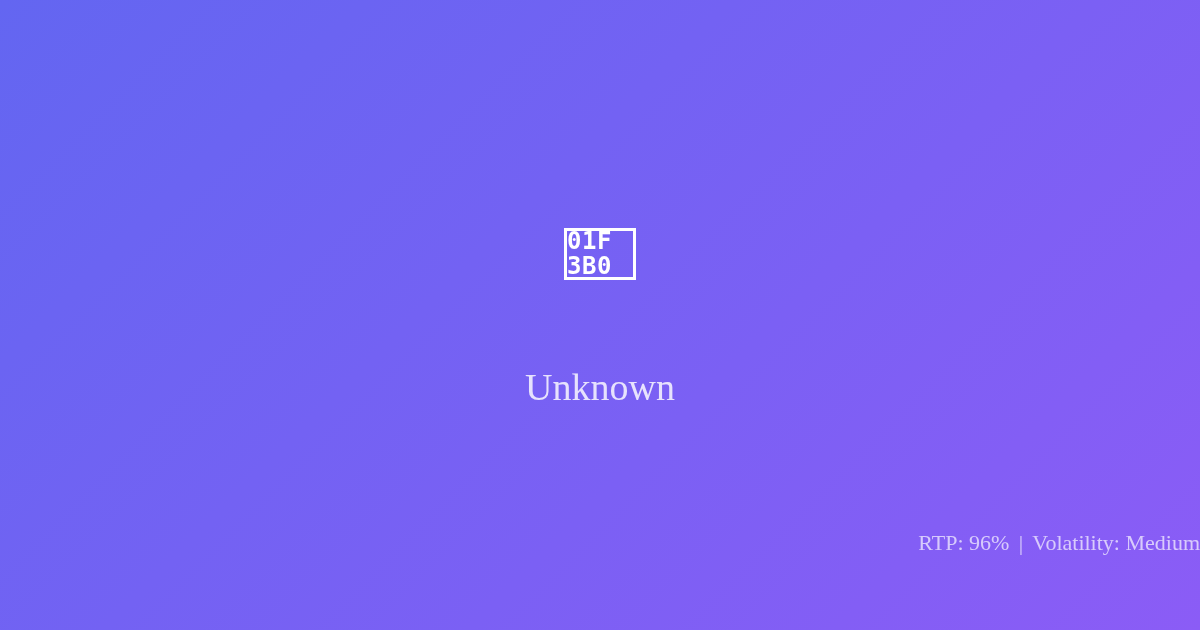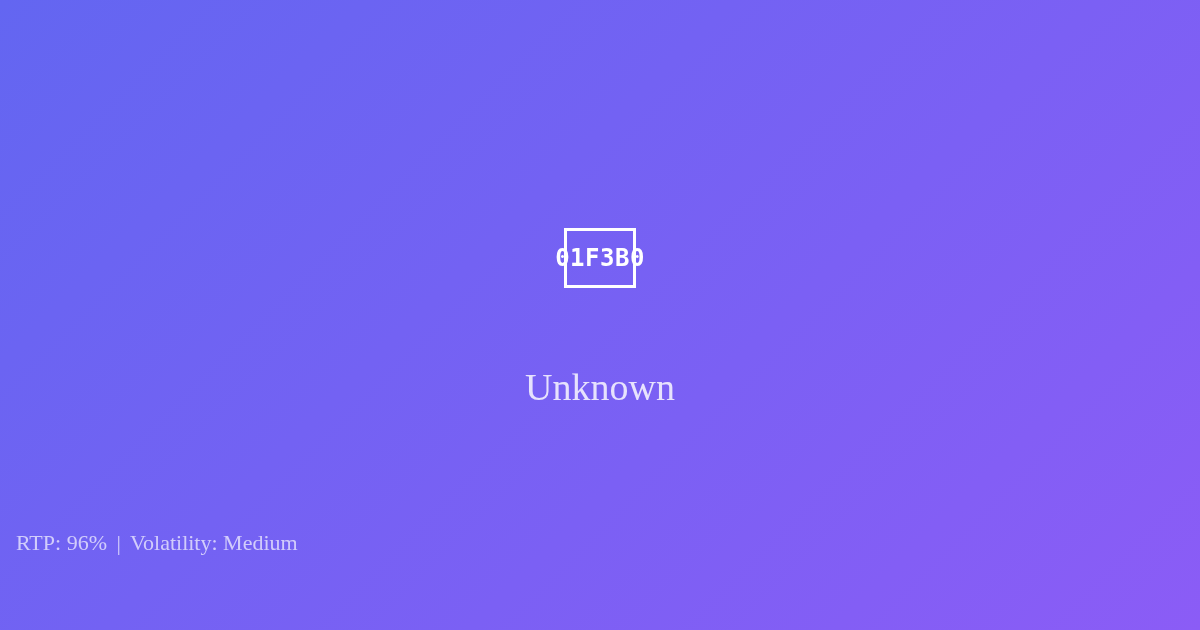--- a/index.html
+++ b/index.html
@@ -44,26 +44,26 @@
     font-size: 78px;
     font-weight: 700;
     line-height: 96px;
     color: #ffffff;
     letter-spacing: 0px;
   }
 
   
   .tofu-glyph {
     display: inline-flex;
-    flex-direction: row;
-    align-items: center;
+    flex-direction: column;
+    align-items: flex-start;
     justify-content: center;
     box-sizing: border-box;
     width: 72px;
-    height: 60px;
+    height: 52px;
     border: 3px solid #ffffff;
     padding: 0;
     font-family: "DejaVu Sans Mono", "Liberation Mono", monospace;
     font-size: 24px;
     font-weight: 700;
     line-height: 25px;
     color: #ffffff;
     letter-spacing: 0.5px;
   }
 
@@ -84,21 +84,21 @@
     line-height: 48px;
     color: rgba(255, 255, 255, 0.82);
   }
 
   
   .game-meta {
     position: absolute;
     left: 0;
     right: 0;
     top: 528px;
-    text-align: left;
+    text-align: right;
     font-family: "Liberation Serif", "DejaVu Serif", serif;
     font-size: 22px;
     font-weight: 400;
     line-height: 30px;
     color: rgba(255, 255, 255, 0.68);
     white-space: nowrap;
     padding-left: 16px;
   }
 
   .meta-sep {

